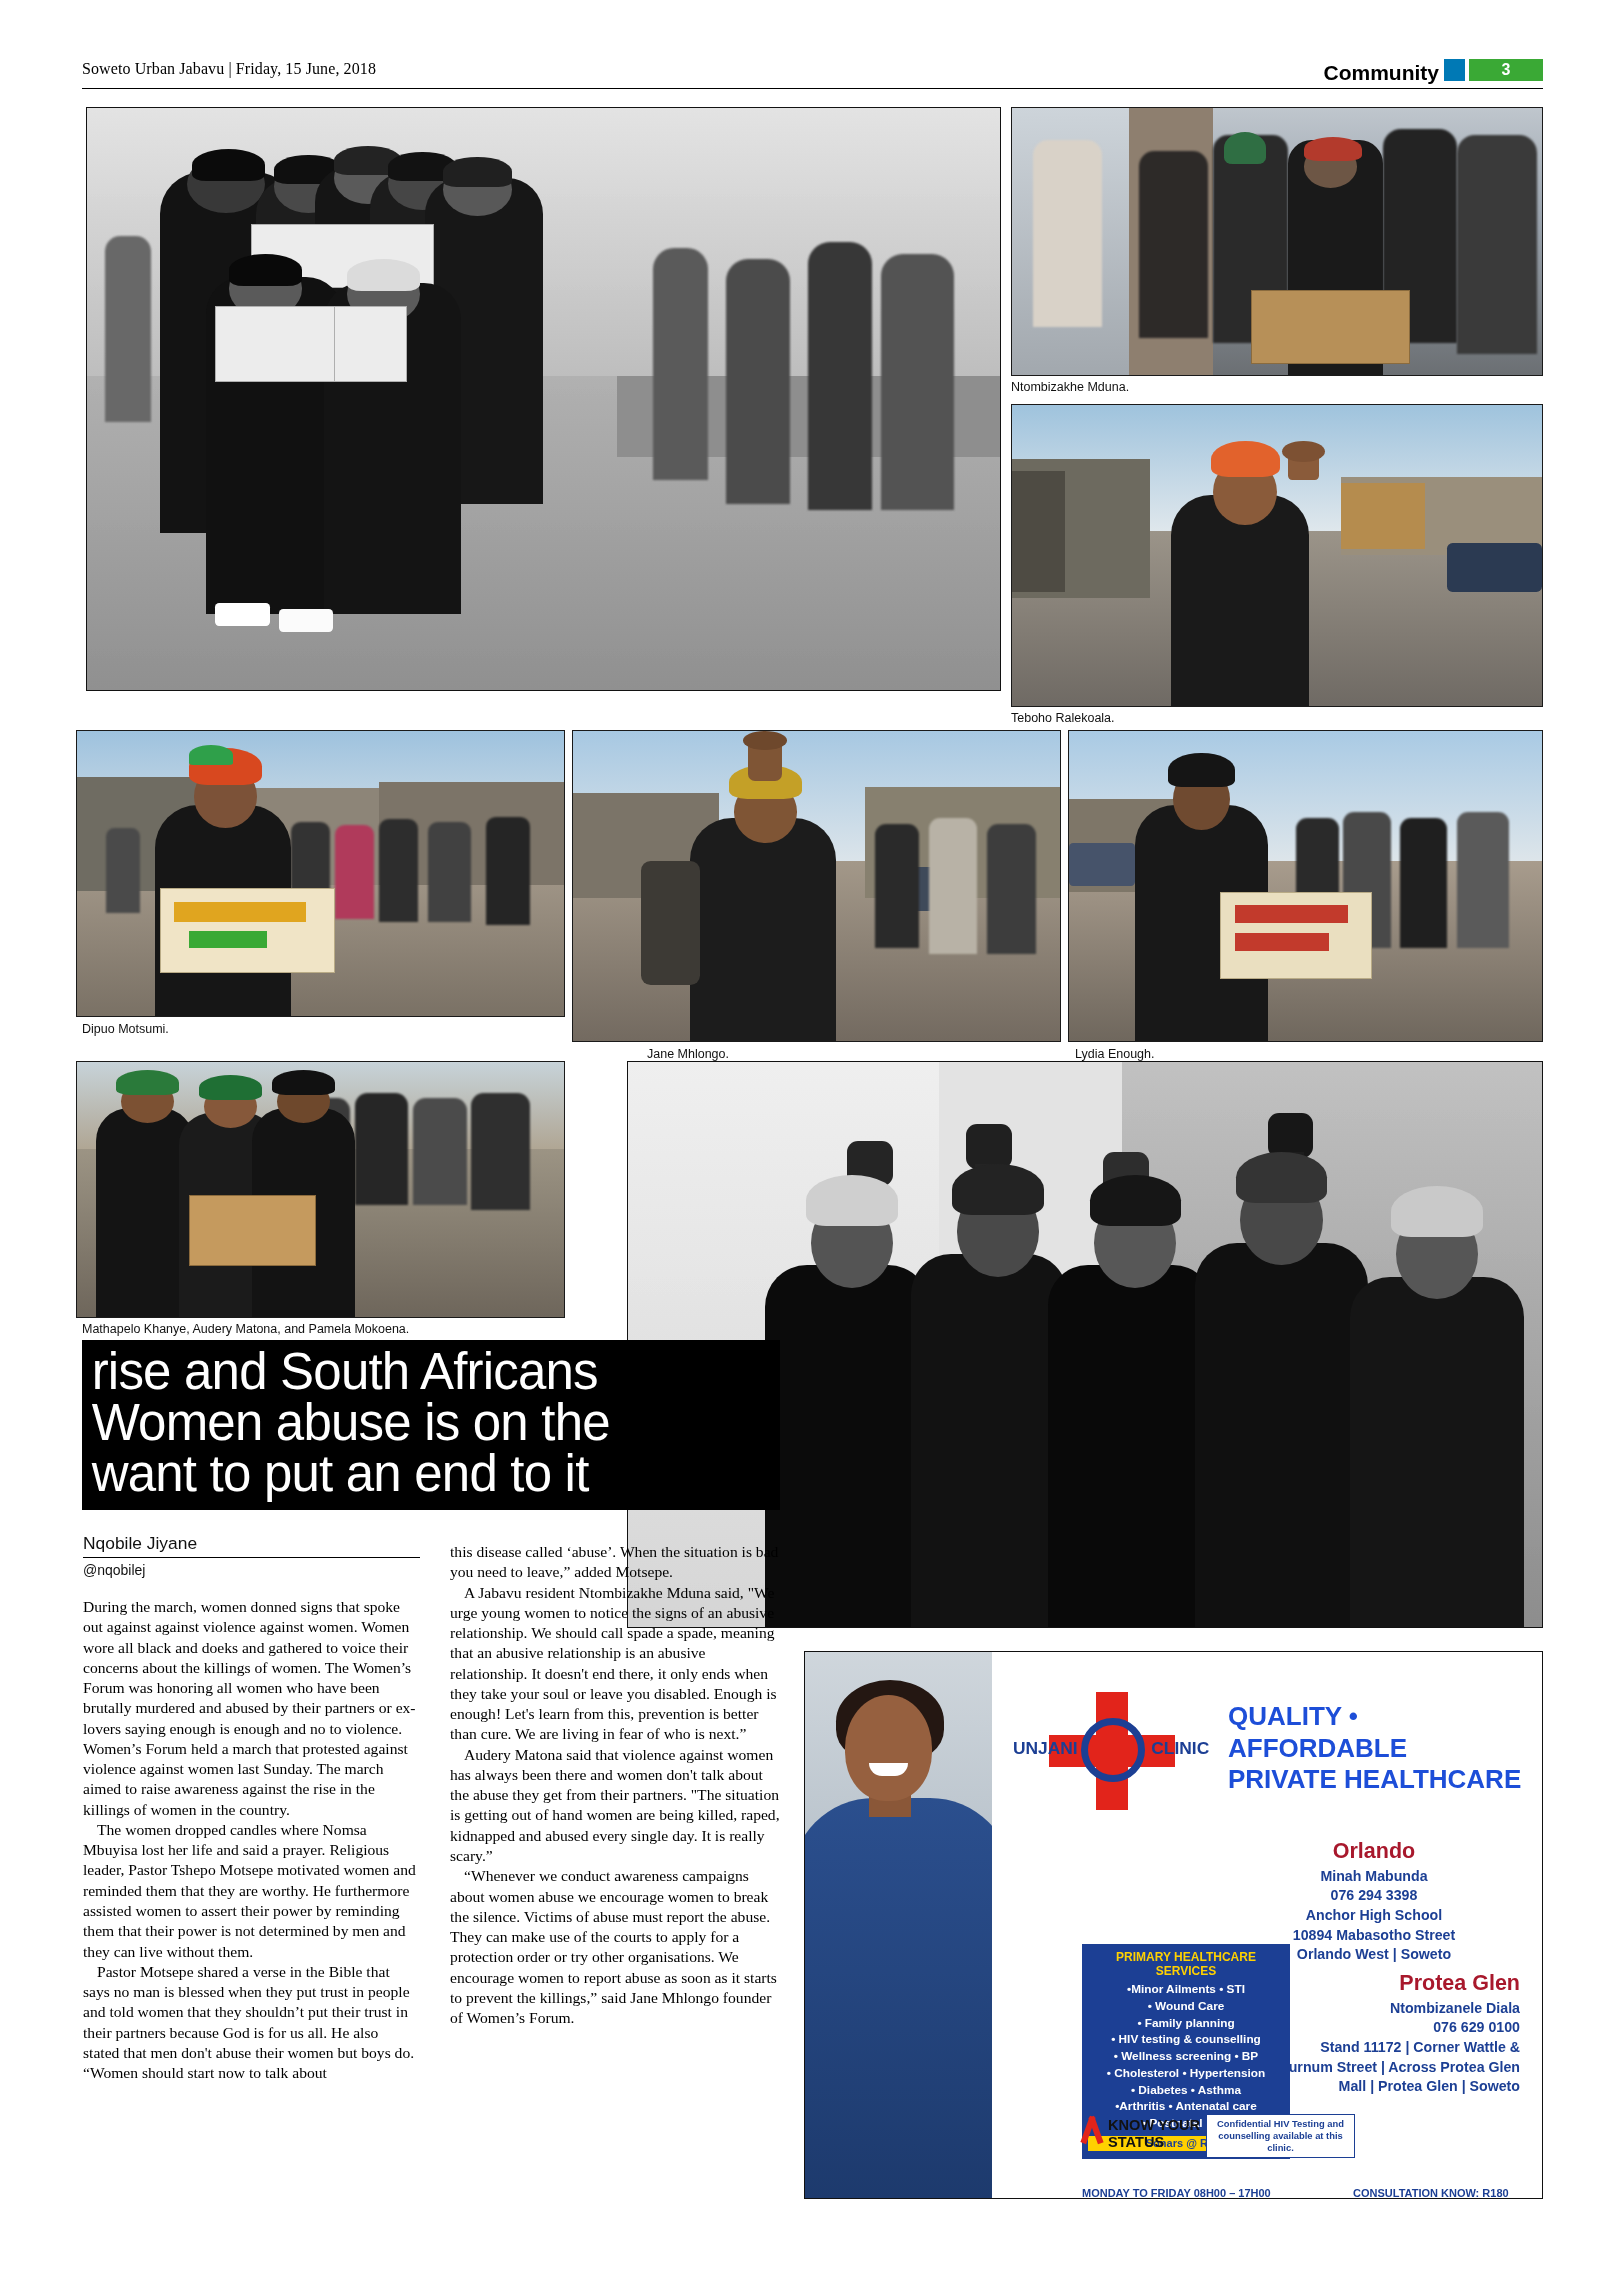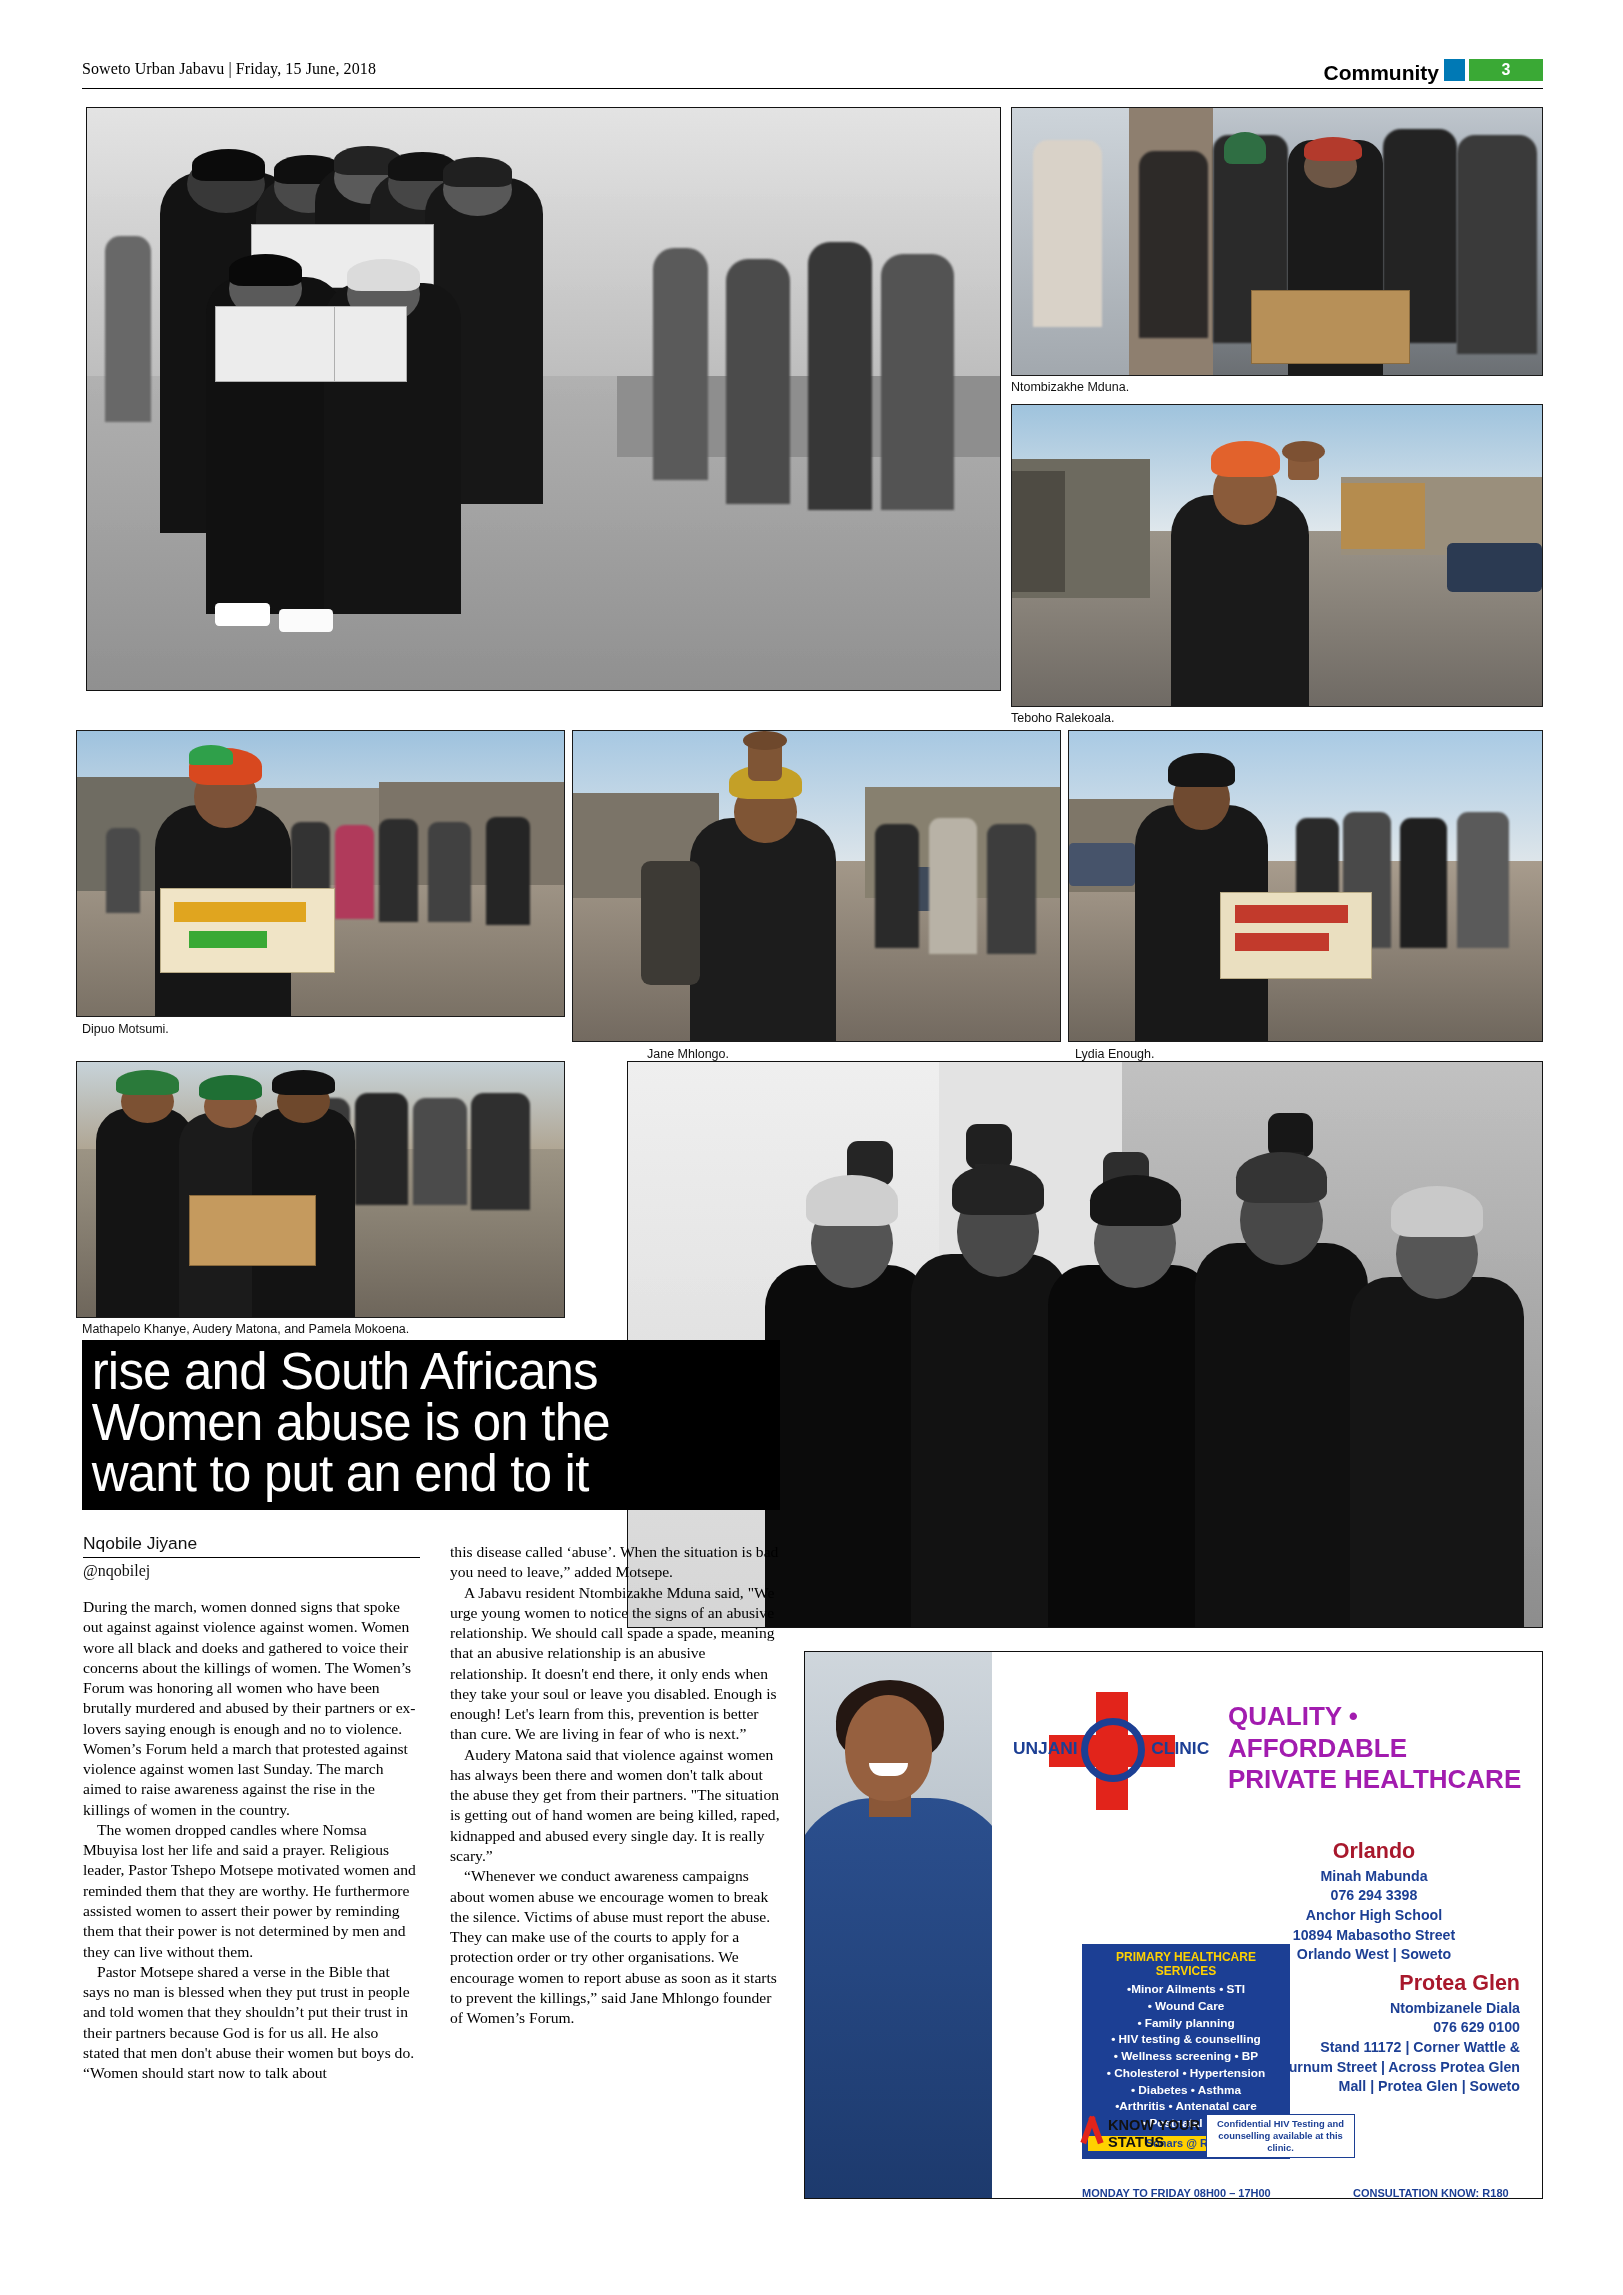--- a/index.html
+++ b/index.html
@@ -107,22 +107,22 @@
     width: 337px;
   }
   .byline .name {
     font-family: "Liberation Sans", sans-serif;
     font-size: 17.4px;
     color: #111;
     padding-bottom: 2.8px;
   }
   .byline .rule { border-bottom: 0.7px solid #000; width: 100%; height:0.7px; }
   .byline .handle {
-    font-family: Liberation Serif, serif;
-    font-size: 16px;
+    font-family: Liberation Sans, sans-serif;
+    font-size: 14px;
     color: #111;
     padding-top: 4.2px;
   }
 
   
   .col {
     position: absolute;
     font-family: "Liberation Serif", serif;
     font-size: 15.6px;
     line-height: 1.30;
@@ -190,21 +190,21 @@
   .unjani .word-l, .unjani .word-r {
     position:absolute; top: 46px;
     font-family:"Liberation Sans", sans-serif; font-weight:bold;
     font-size: 17.4px; color:#1c3f94;
   }
   .unjani .word-l { left: 5.6px; }
   .unjani .word-r { left: 144px; }
   .ad-tagline {
     position: absolute; left: 236px; top: 49px; width: 298px;
     font-family:"Liberation Sans", sans-serif; font-weight:bold;
-    font-size: 26px; line-height: 1.22; color:#a21caf;
+    font-size: 26px; line-height: 1.22; color:#1d4ed8;
   }
   .ad-branch {
     position:absolute; text-align:center; width: 292px; left: 236px;
     font-family:"Liberation Sans", sans-serif;
   }
   .ad-branch .bname {
     font-weight:bold; font-size:21.5px; color:#a8182c; margin-bottom:2.8px;
   }
   .ad-branch .bline {
     font-weight:bold; font-size:14.2px; color:#1c3f94; line-height:1.38;

